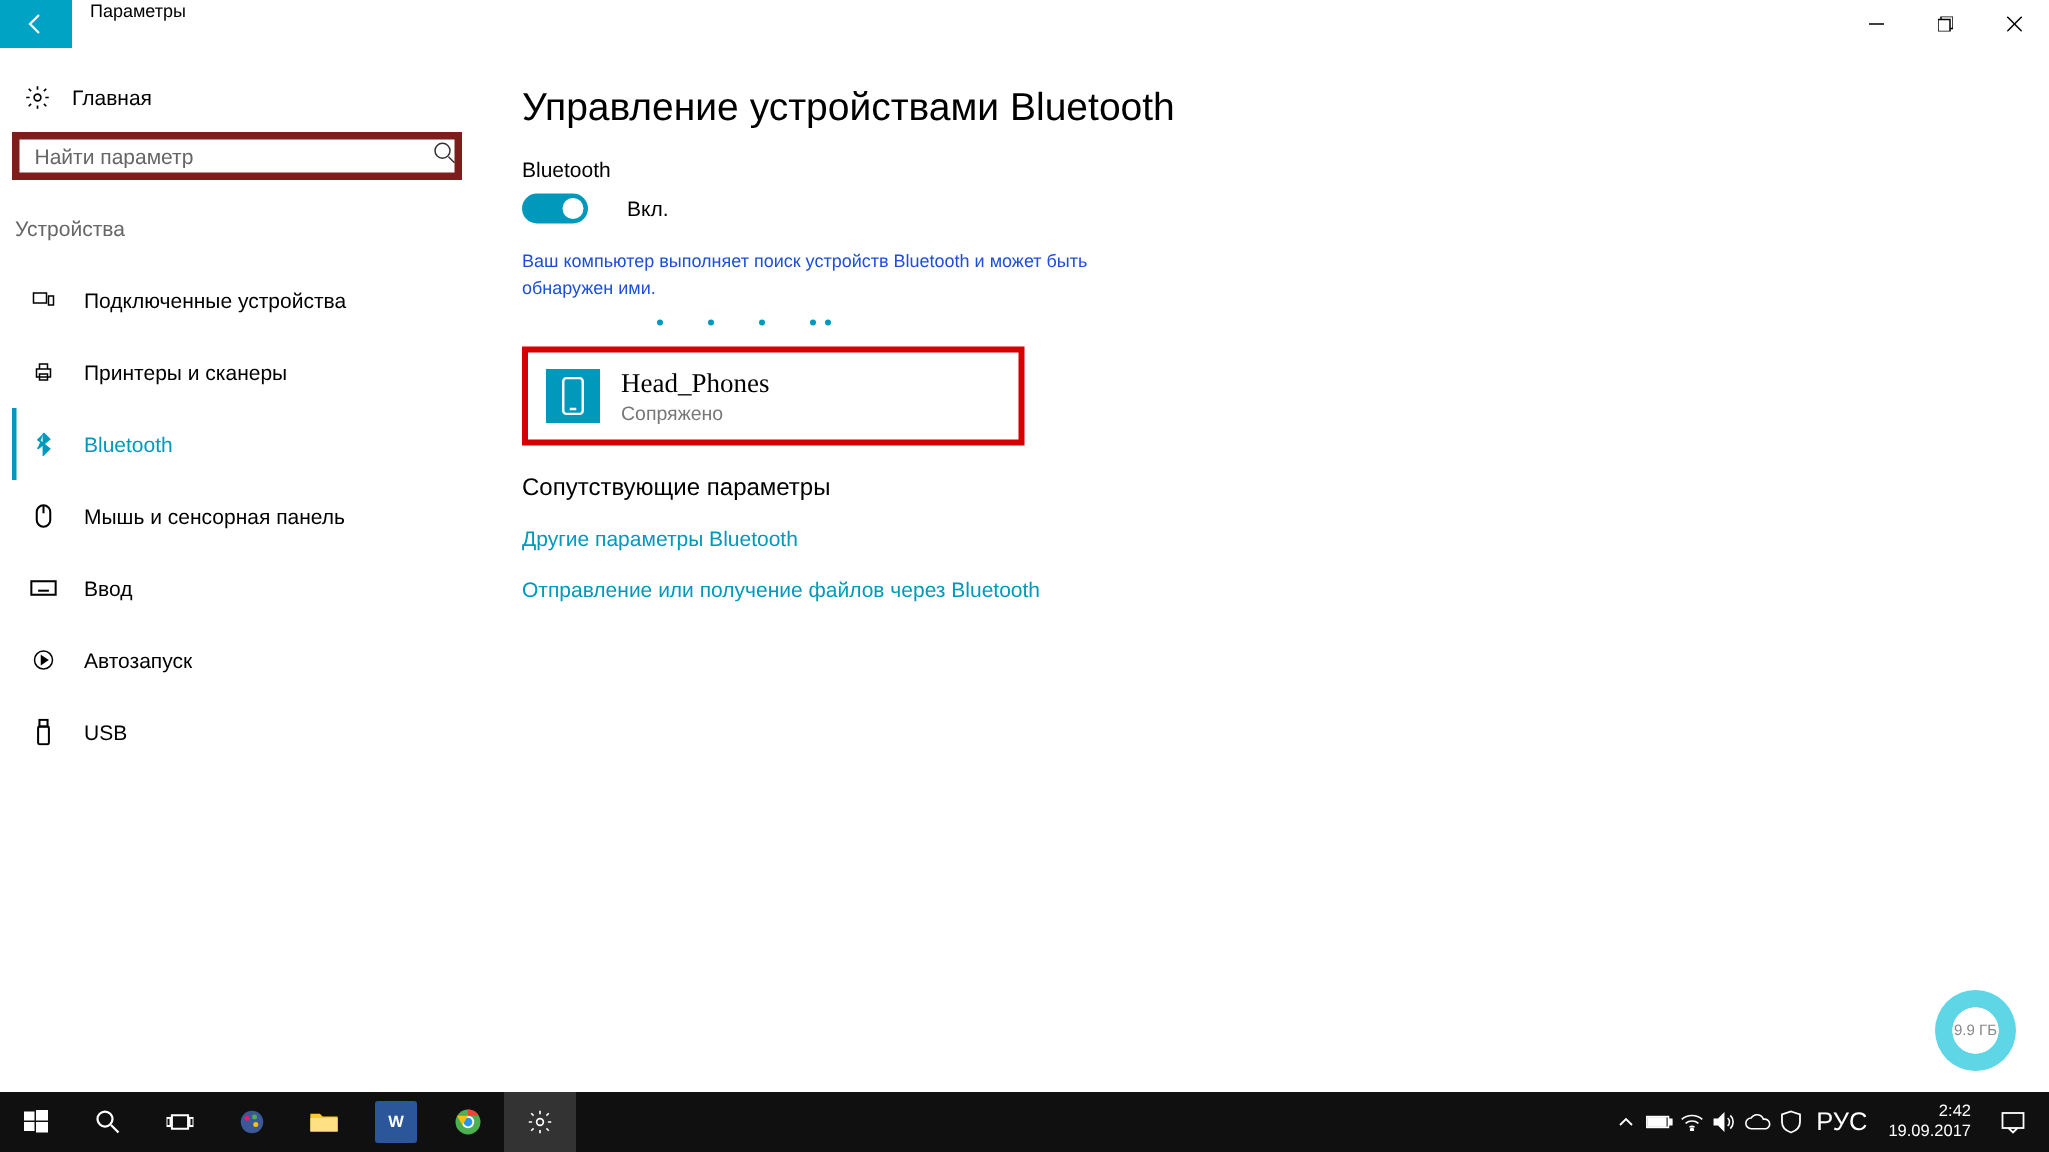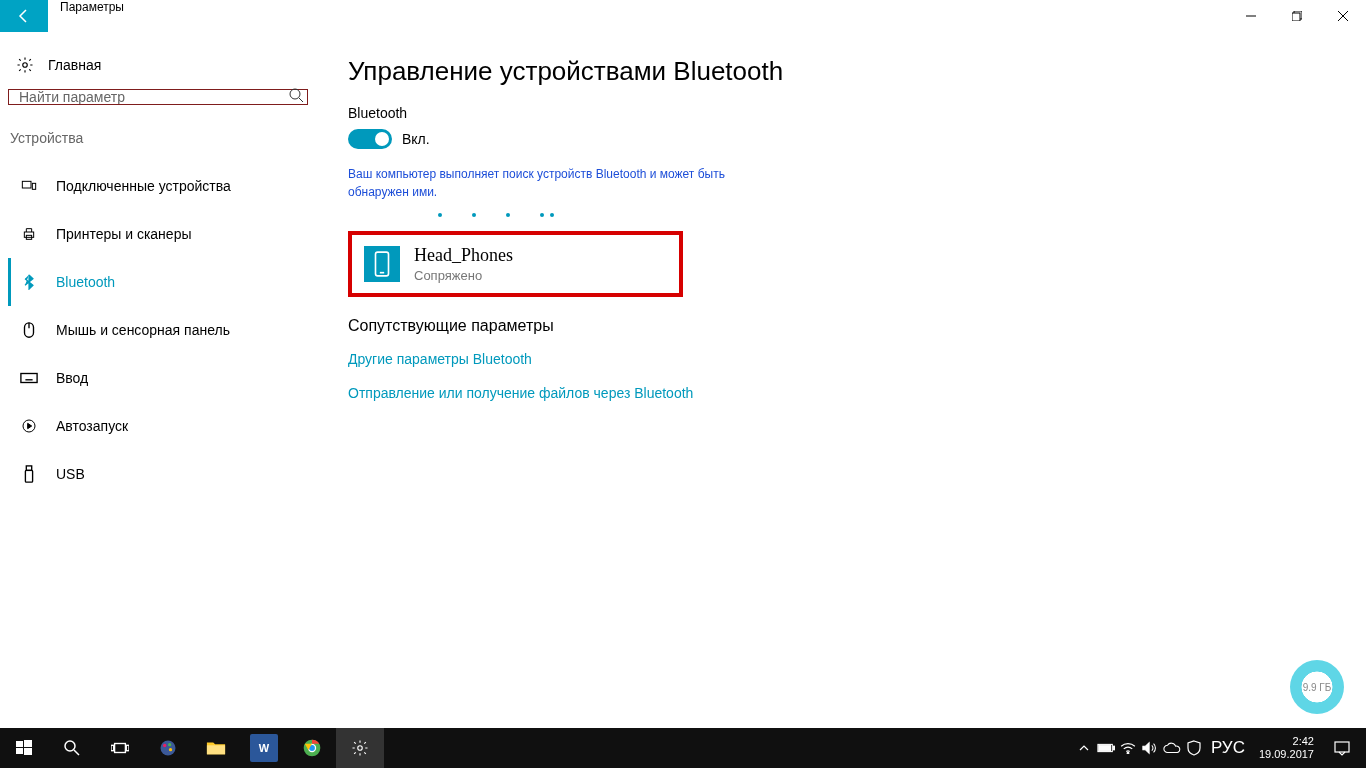--- a/index.html
+++ b/index.html
@@ -11,37 +11,37 @@
 .titlebar-spacer { flex: 1; }
 .win-controls { display: flex; }
 .win-btn { width: 46px; height: 32px; display: flex; align-items: center; justify-content: center; }
 .win-btn svg { stroke: #000; }
 
 .content { display: flex; height: calc(100% - 32px - 40px); }
 .sidebar { width: 320px; padding: 16px 8px 0 8px; }
 .home-row { display: flex; align-items: center; padding: 8px 8px 14px 8px; gap: 14px; }
 .home-row .label { font-size: 14px; }
 .search-wrap { position: relative; margin: 0 0 16px 0; }
-.search-input { width: 300px; height: 16px; border: 1px solid #7f1d1d; padding: 0 34px 0 10px; font-size: 14px; outline: none; }
+.search-input { width: 300px; height: 32px; border: 5px solid #7f1d1d; padding: 0 34px 0 10px; font-size: 14px; outline: none; }
 .search-input::placeholder { color: #666; }
 .search-icon { position: absolute; right: 8px; top: 50%; transform: translateY(-50%); }
 .category { font-size: 14px; color: #666; padding: 8px 0 10px 2px; }
 .nav-items { margin-top: 6px; }
 .nav-item { display: flex; align-items: center; height: 48px; padding: 0 12px; gap: 18px; font-size: 14px; cursor: default; }
 .nav-item.active { color: #0099bc; border-left: 3px solid #0099bc; padding-left: 9px; }
 .nav-item.active .nav-icon svg { stroke: #0099bc; fill: #0099bc; }
 .nav-icon { width: 18px; display: flex; align-items: center; justify-content: center; }
 
 .main { flex: 1; padding: 24px 24px 0 28px; }
 .page-title { font-size: 26px; font-weight: 400; margin-bottom: 18px; }
 .sub-label { font-size: 14px; margin-bottom: 8px; }
 .toggle-row { display: flex; align-items: center; gap: 10px; margin-bottom: 16px; }
 .toggle { width: 44px; height: 20px; border-radius: 10px; background: #0099bc; position: relative; }
 .toggle-knob { position: absolute; right: 3px; top: 3px; width: 14px; height: 14px; border-radius: 50%; background: #fff; }
-.toggle-text { font-size: 14px; }
+.toggle-text { font-size: 14px; margin-left: 16px; }
 .status-text { font-size: 12px; color: #1d4ed8; line-height: 1.5; max-width: 440px; }
 .dots { display: flex; gap: 30px; margin: 12px 0 14px 90px; }
 .dot { width: 4px; height: 4px; background: #0099bc; border-radius: 50%; }
 .dots .pair { display: flex; gap: 6px; }
 
 .device-box { border: 4px solid #d60000; width: 335px; padding: 10px 12px; display: flex; gap: 14px; align-items: center; }
 .device-icon { width: 36px; height: 36px; background: #0099bc; display: flex; align-items: center; justify-content: center; }
 .device-name { font-family: "Times New Roman", serif; font-size: 18px; color: #000; }
 .device-status { font-size: 13px; color: #777; margin-top: 2px; }
 

